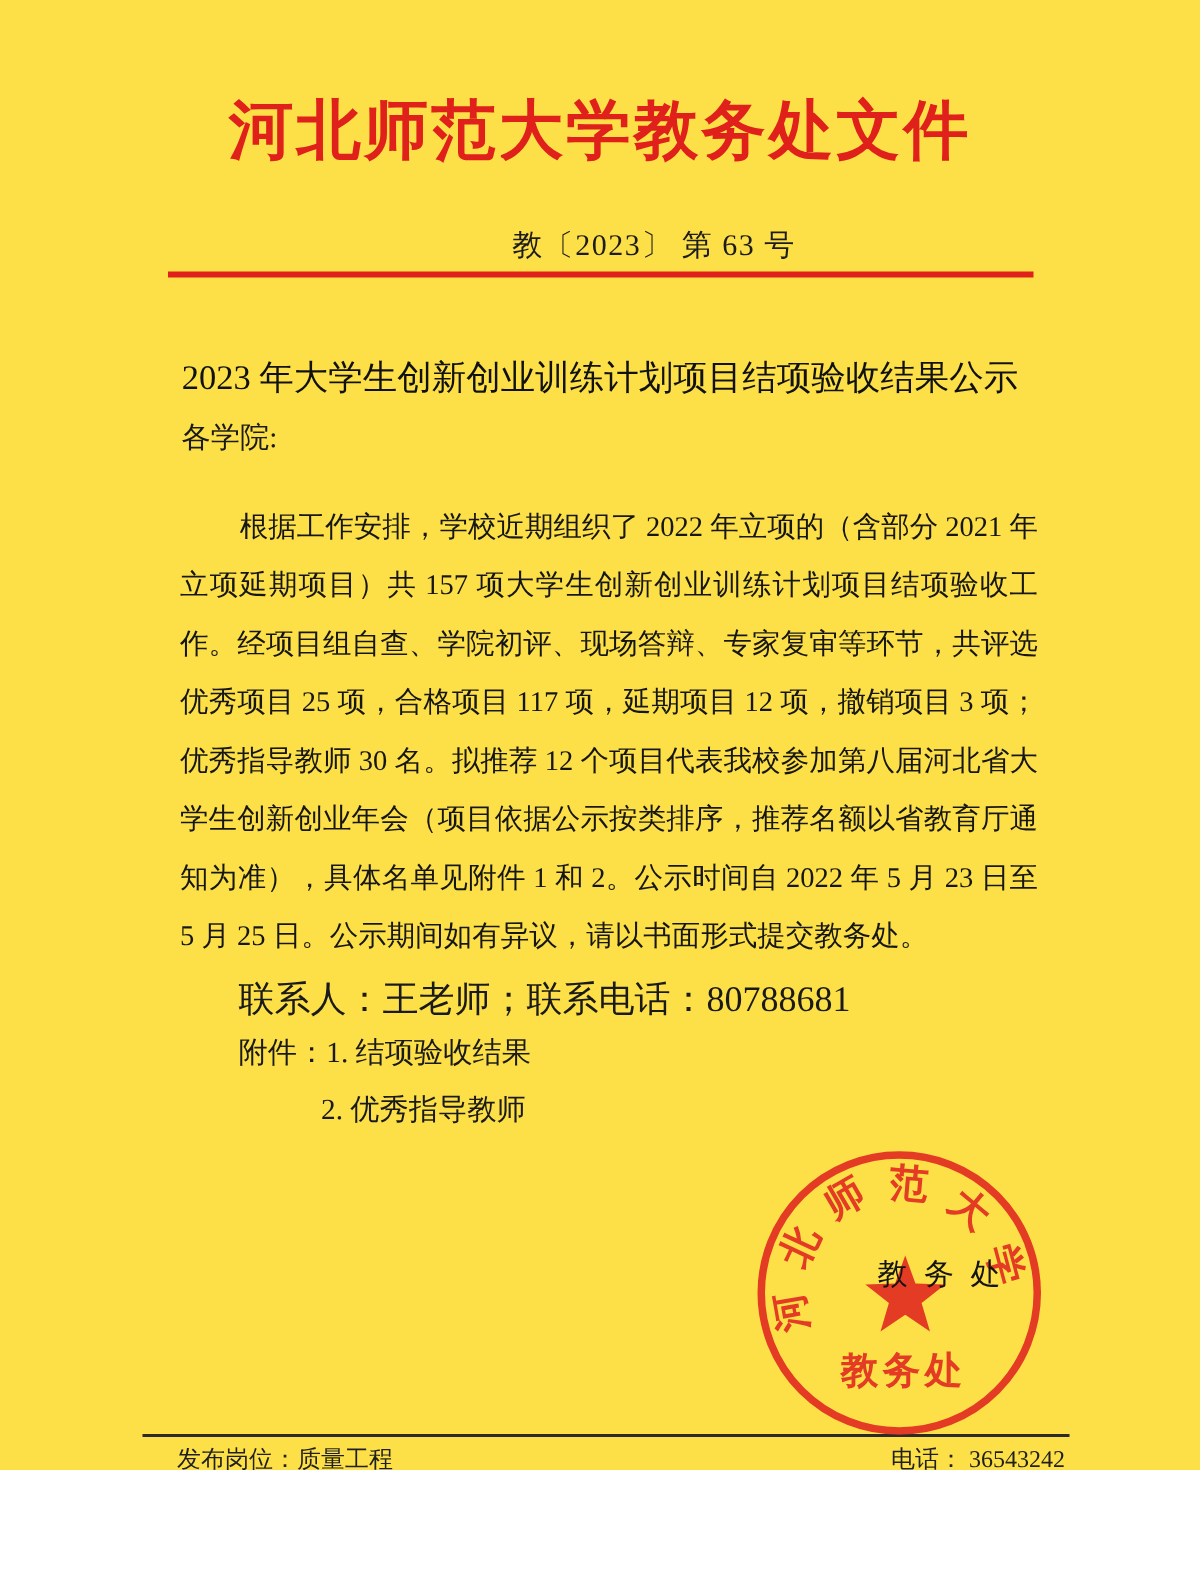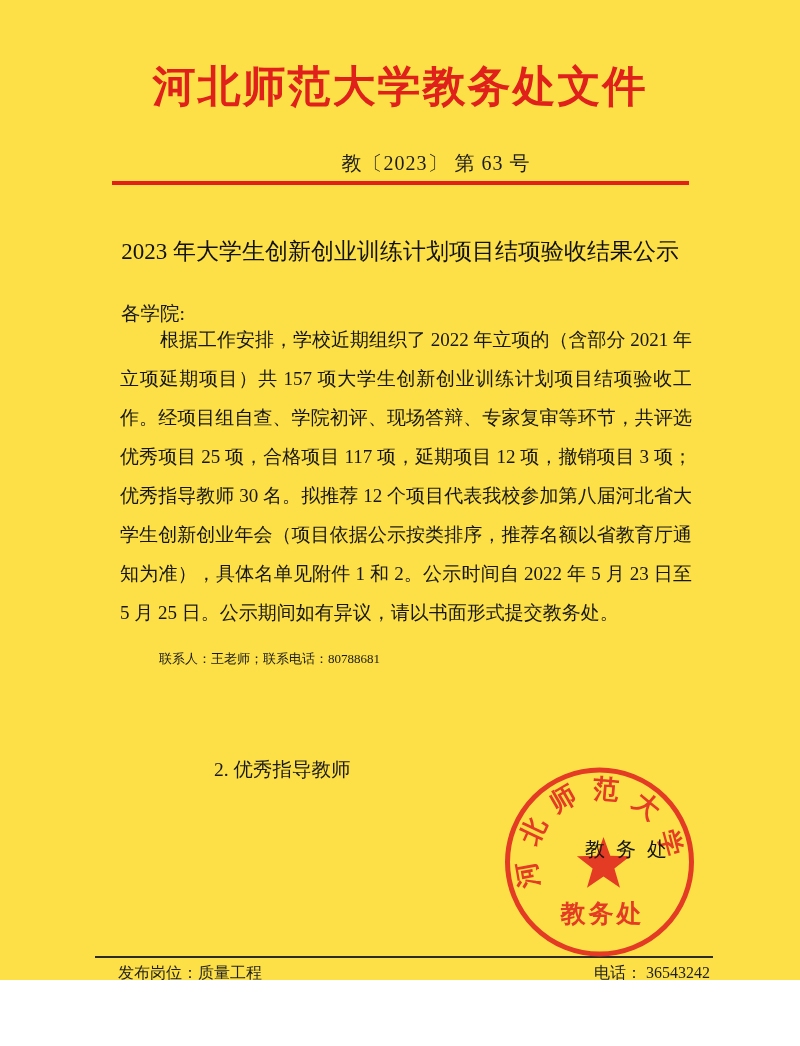--- a/index.html
+++ b/index.html
@@ -40,46 +40,46 @@
   .doc-title {
     position: absolute;
     top: 236px; left: 60px; width: 680px;
     text-align: center;
     font-size: 23px;
     font-weight: 400;
     color: #111111;
   }
   .salutation {
     position: absolute;
-    top: 300px; left: 121px;
+    top: 278px; left: 121px;
     font-size: 19.5px;
   }
   .body-paragraph {
     position: absolute;
-    top: 320px; left: 120px;
+    top: 332px; left: 120px;
     width: 572px;
     font-size: 19px;
     line-height: 39px;
     text-align: justify;
     text-indent: 2.1em;
     color: #161616;
   }
   .contact-line {
     position: absolute;
     top: 650px; left: 159px;
-    font-size: 13px;
+    font-size: 24px;
   }
   .attachment-line-1 {
     position: absolute;
     top: 688px; left: 159px;
     font-size: 19.5px;
   }
   .attachment-line-2 {
     position: absolute;
-    top: 756px; left: 214px;
+    top: 726px; left: 214px;
     font-size: 19.5px;
   }
   .seal-svg {
     position: absolute;
     top: 762px; left: 497px;
     width: 205px; height: 200px;
     z-index: 1;
     opacity: 0.94;
   }
   .seal-arc-char {
@@ -141,20 +141,21 @@
   <div class="red-rule" style="background: rgb(224, 32, 27);"></div>
 
   <div class="doc-title">2023 年大学生创新创业训练计划项目结项验收结果公示</div>
 
   <div class="salutation">各学院:</div>
 
   <div class="body-paragraph">根据工作安排，学校近期组织了 2022 年立项的（含部分 2021 年立项延期项目）共 157 项大学生创新创业训练计划项目结项验收工作。经项目组自查、学院初评、现场答辩、专家复审等环节，共评选优秀项目 25 项，合格项目 117 项，延期项目 12 项，撤销项目 3 项；优秀指导教师 30 名。拟推荐 12 个项目代表我校参加第八届河北省大学生创新创业年会（项目依据公示按类排序，推荐名额以省教育厅通知为准），具体名单见附件 1 和 2。公示时间自 2022 年 5 月 23 日至 5 月 25 日。公示期间如有异议，请以书面形式提交教务处。</div>
 
   <div class="contact-line">联系人：王老师；联系电话：80788681</div>
 
+  <div class="attachment-line-1"><span>附件：</span><span>1. 结项验收结果</span></div>
 
   <div class="attachment-line-2"><span>2. 优秀指导教师</span></div>
 
   <div class="signature-dept">教 务 处</div>
 
 
   <svg class="seal-svg" viewBox="0 0 200 200" xmlns="http://www.w3.org/2000/svg">
     <circle cx="100" cy="100" r="92" fill="none" stroke-width="5" stroke="#e23122"></circle>
     <g id="seal-arc">
         <text class="seal-arc-char" fill="#e23122" transform="translate(28.1 112.7) rotate(-100)">河</text>

